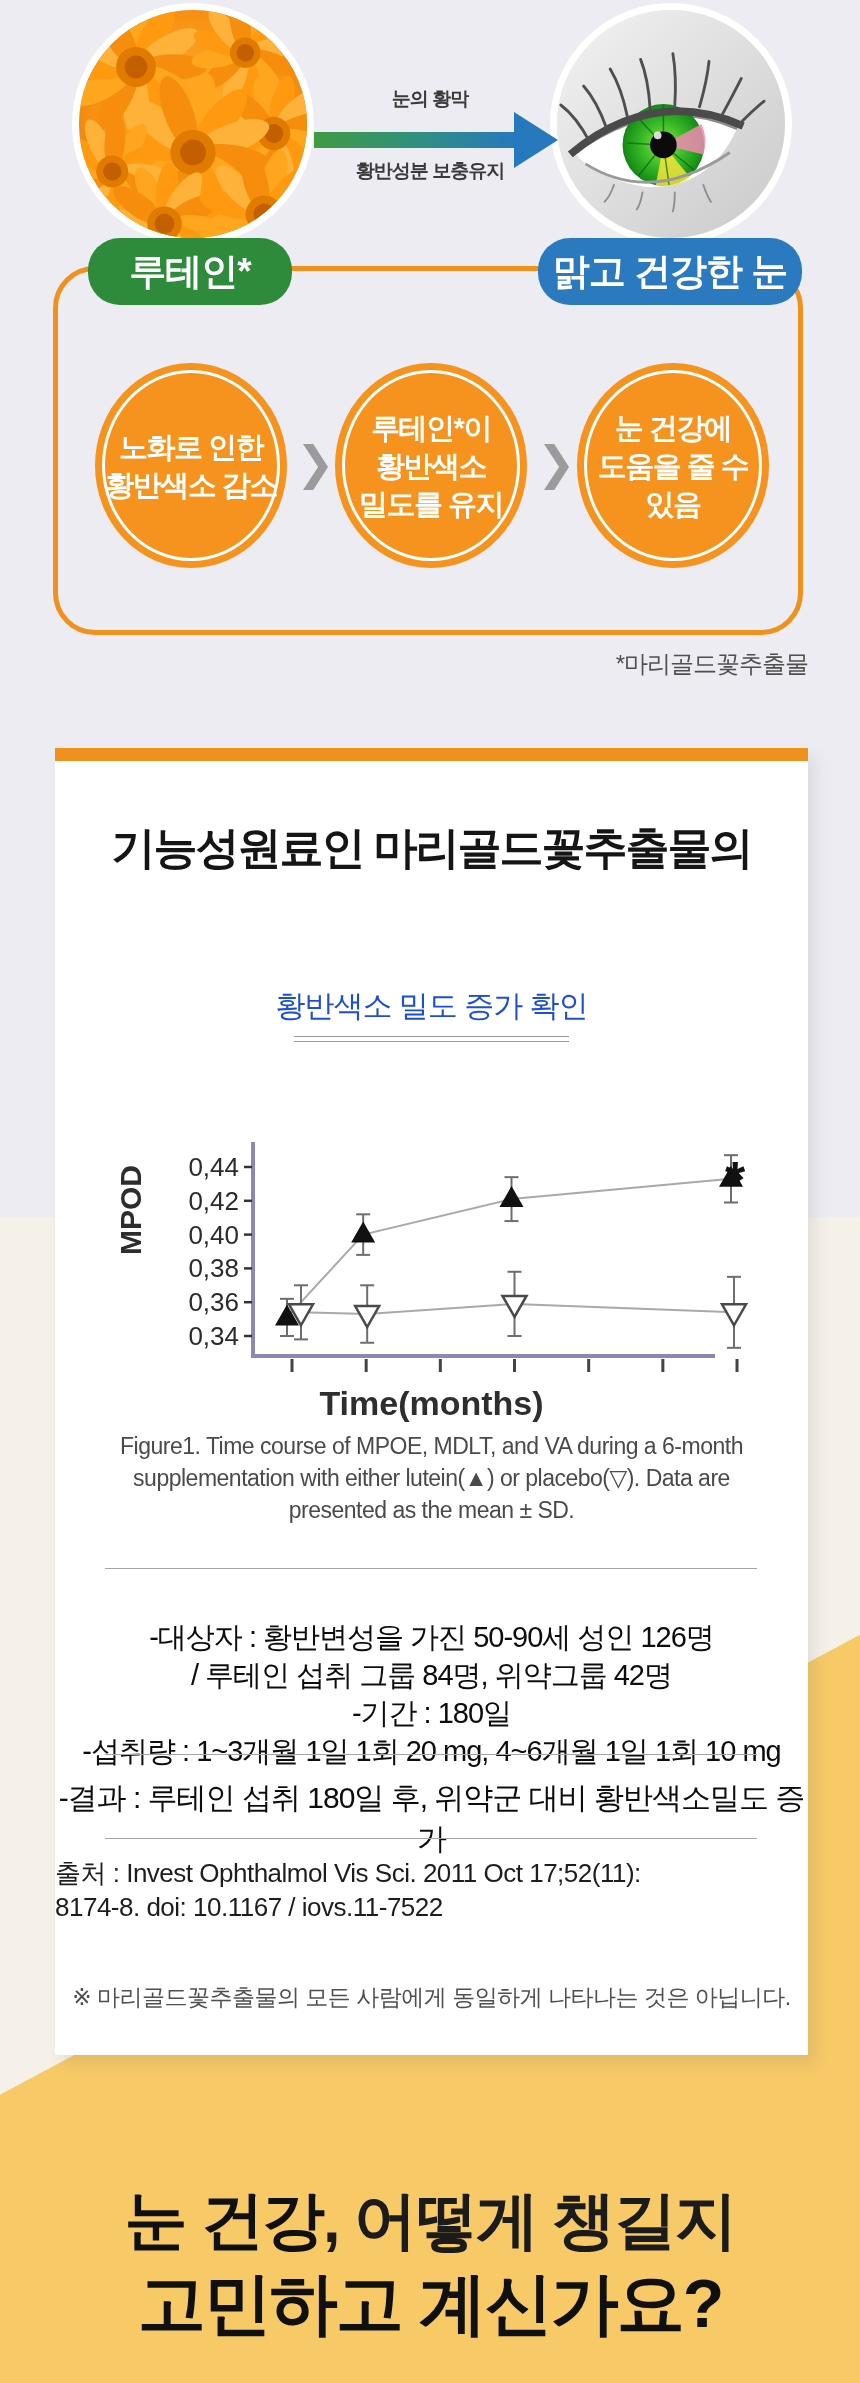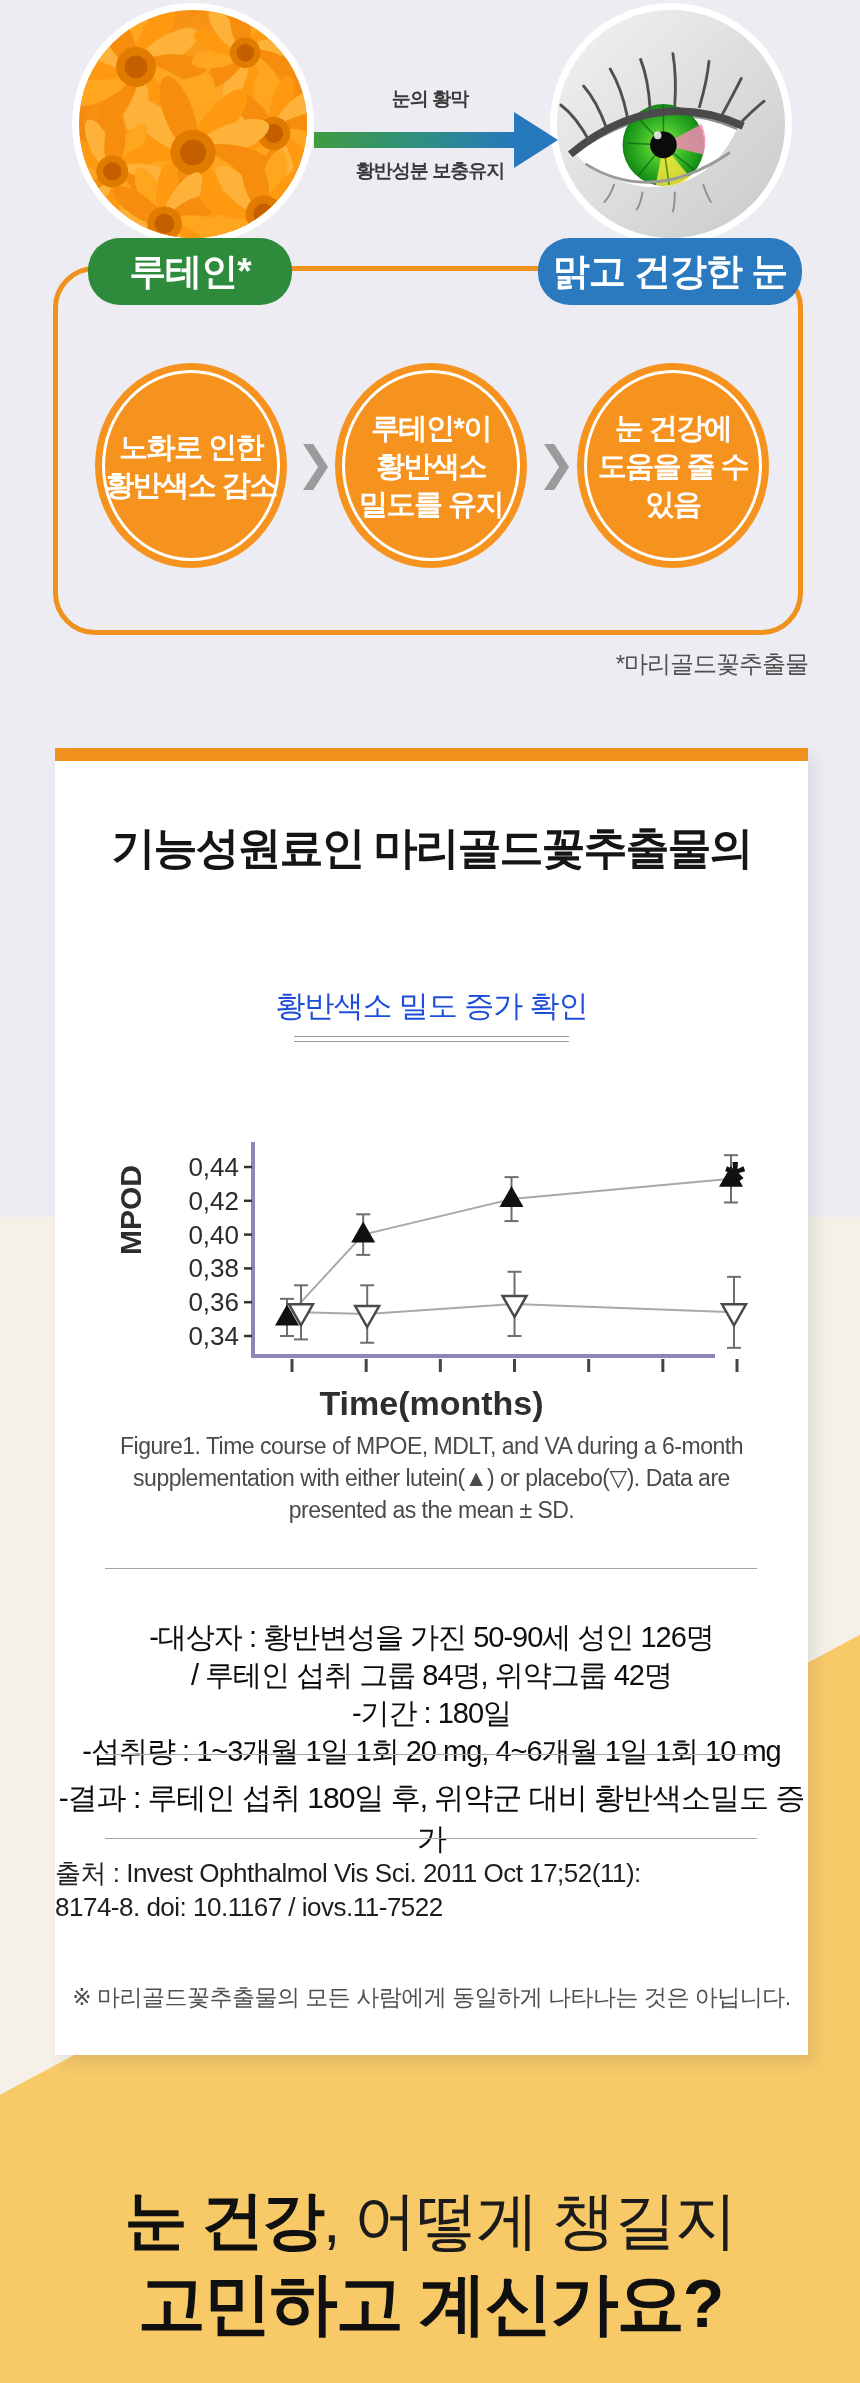--- a/index.html
+++ b/index.html
@@ -66,21 +66,21 @@
                font-size:30px;font-weight:500;color:#0d0d0d;letter-spacing:-1px;}
   .source-block{position:absolute;left:0;top:1108px;width:100%;text-align:left;
                 font-size:26px;color:#1d1d1d;line-height:34px;letter-spacing:-0.5px;}
   .disclaimer{position:absolute;left:0;top:1234px;width:100%;text-align:center;
               font-size:23px;color:#4f4f4f;letter-spacing:-0.5px;}
   
   .footer-text{position:absolute;left:0;top:2180px;width:860px;text-align:center;
                color:#101010;z-index:5;letter-spacing:-2px;}
   .footer-line1{font-size:63px;line-height:80px;}
   .footer-line1 .strong{font-weight:900;}
-  .footer-line1 .rest{font-weight:400;color:#1b1b1b;}
+  .footer-line1 .rest{font-weight:700;color:#1b1b1b;}
   .footer-line2{font-size:68px;font-weight:900;line-height:86px;}
 </style>
 </head>
 <body>
 
 <div class="page">
   <div class="bg-lavender"></div>
   <div class="bg-cream"></div>
   <div class="bg-yellow"></div>
 

